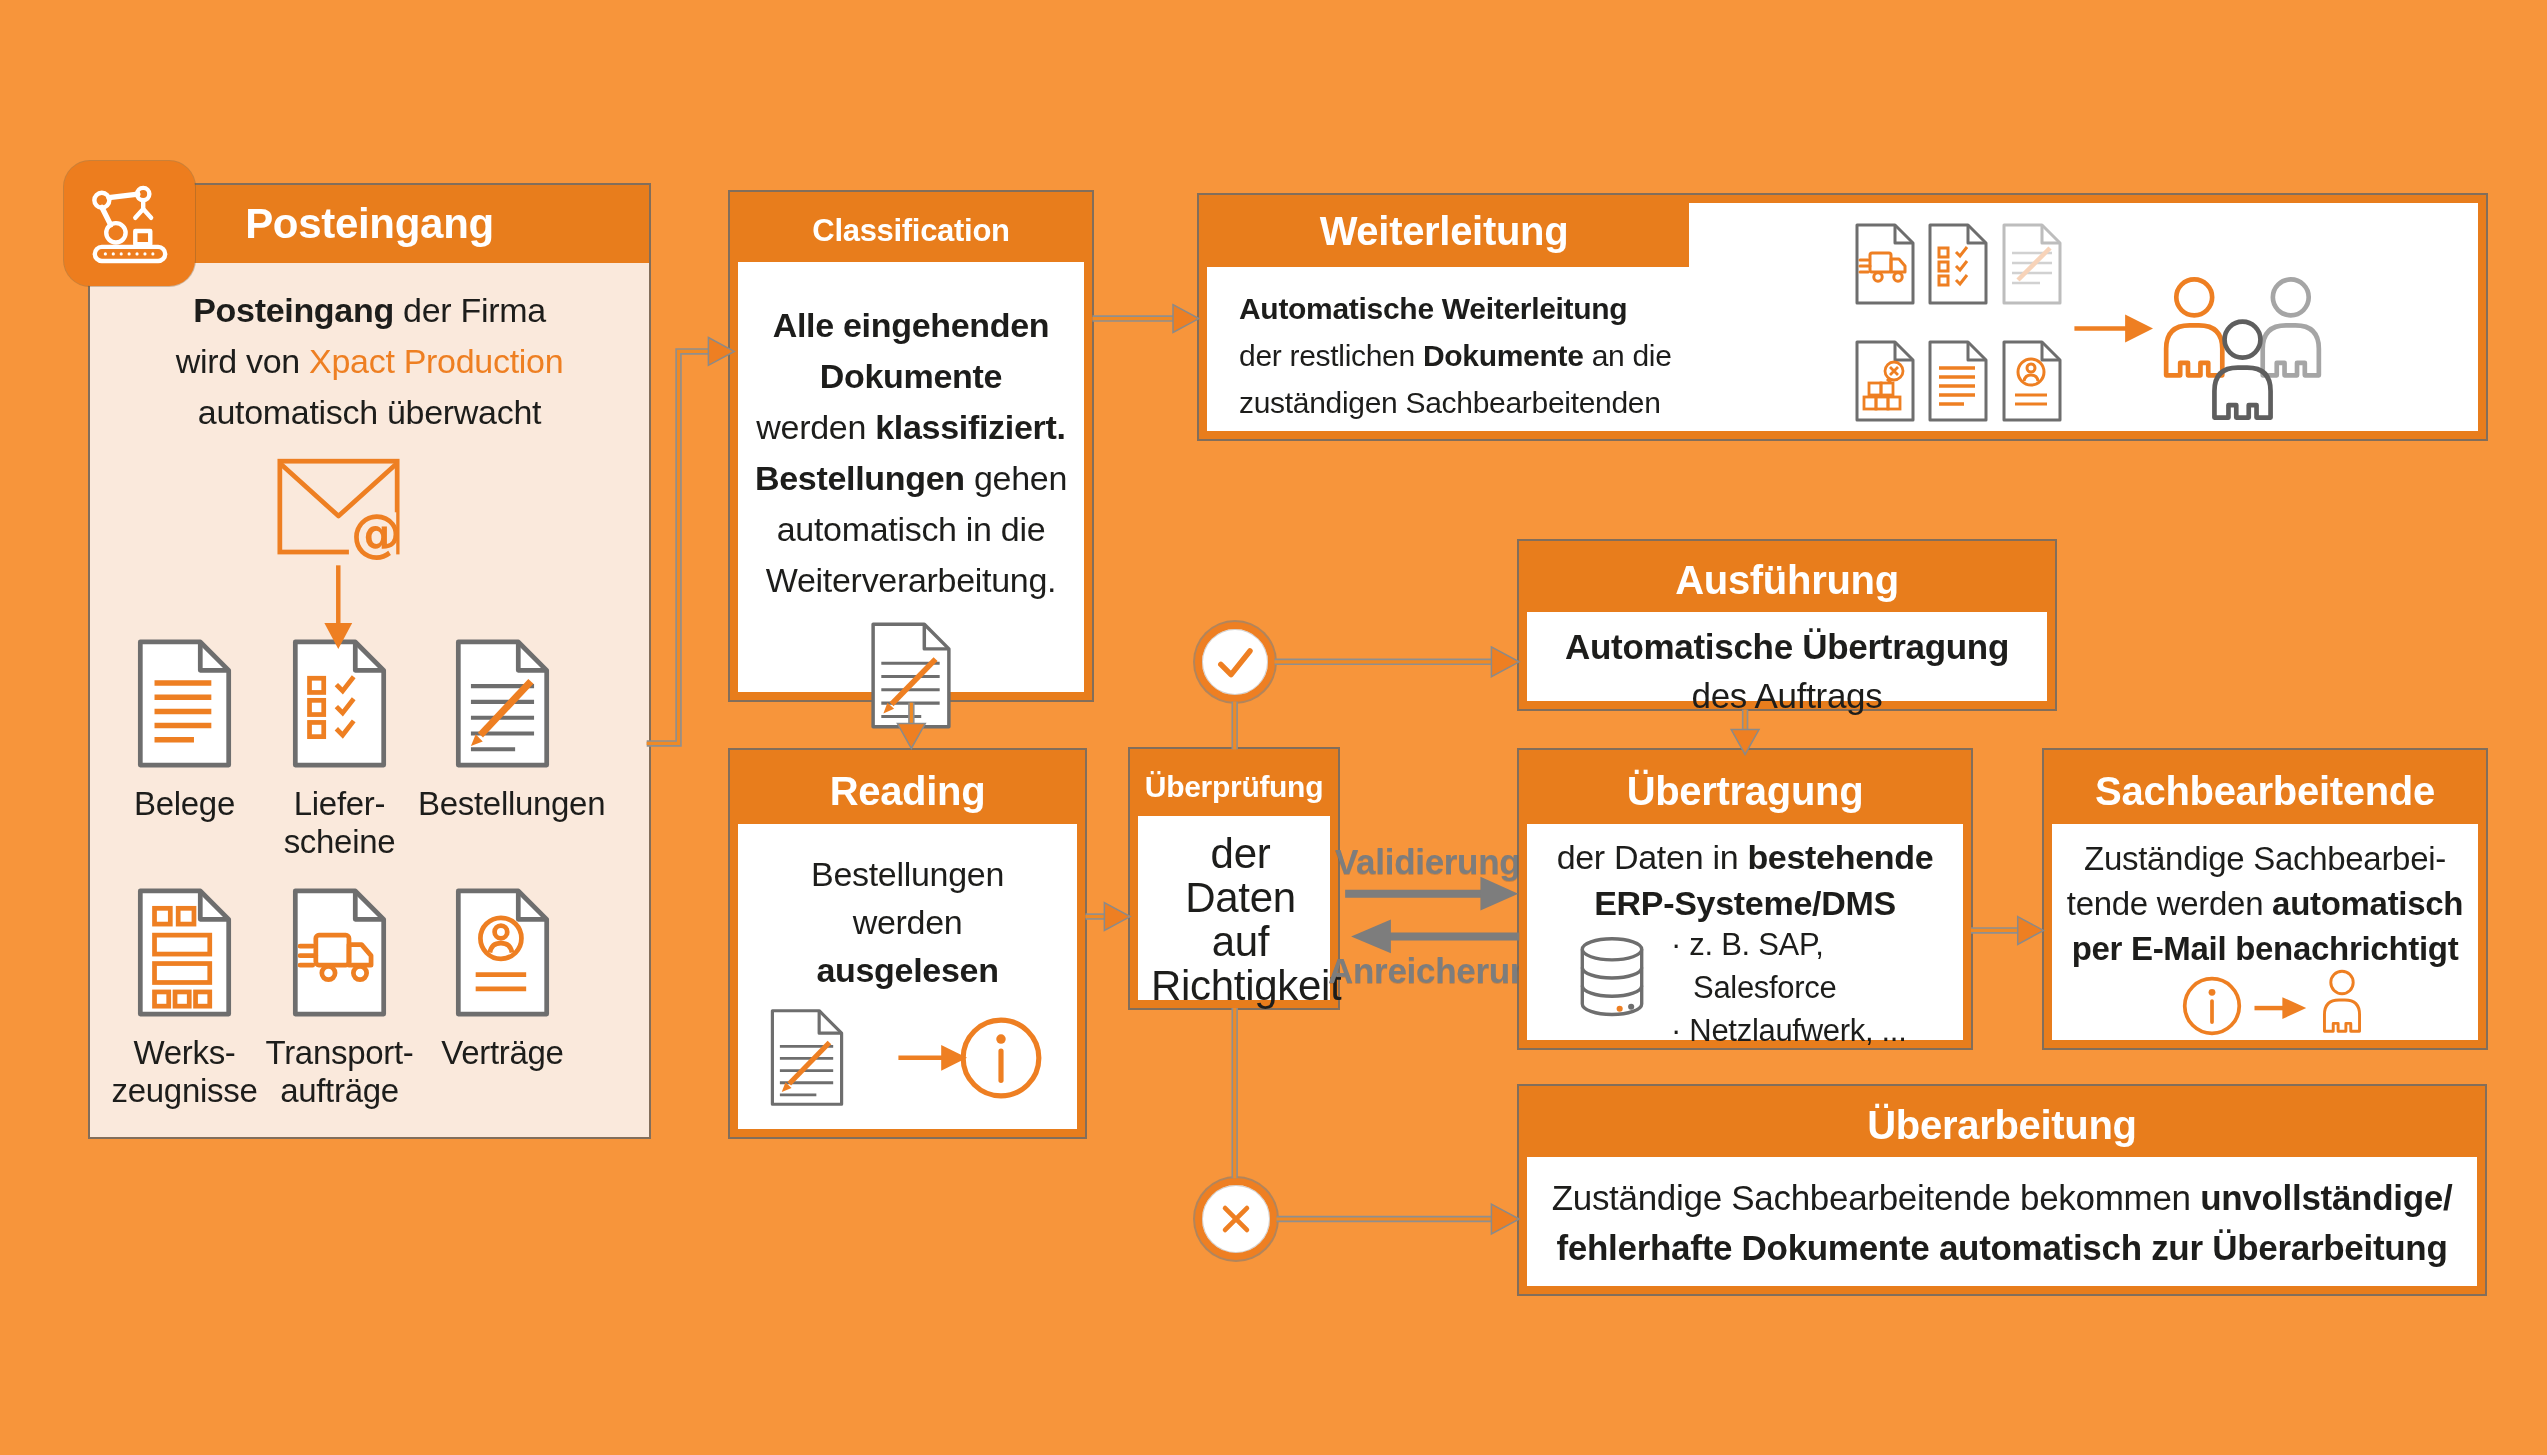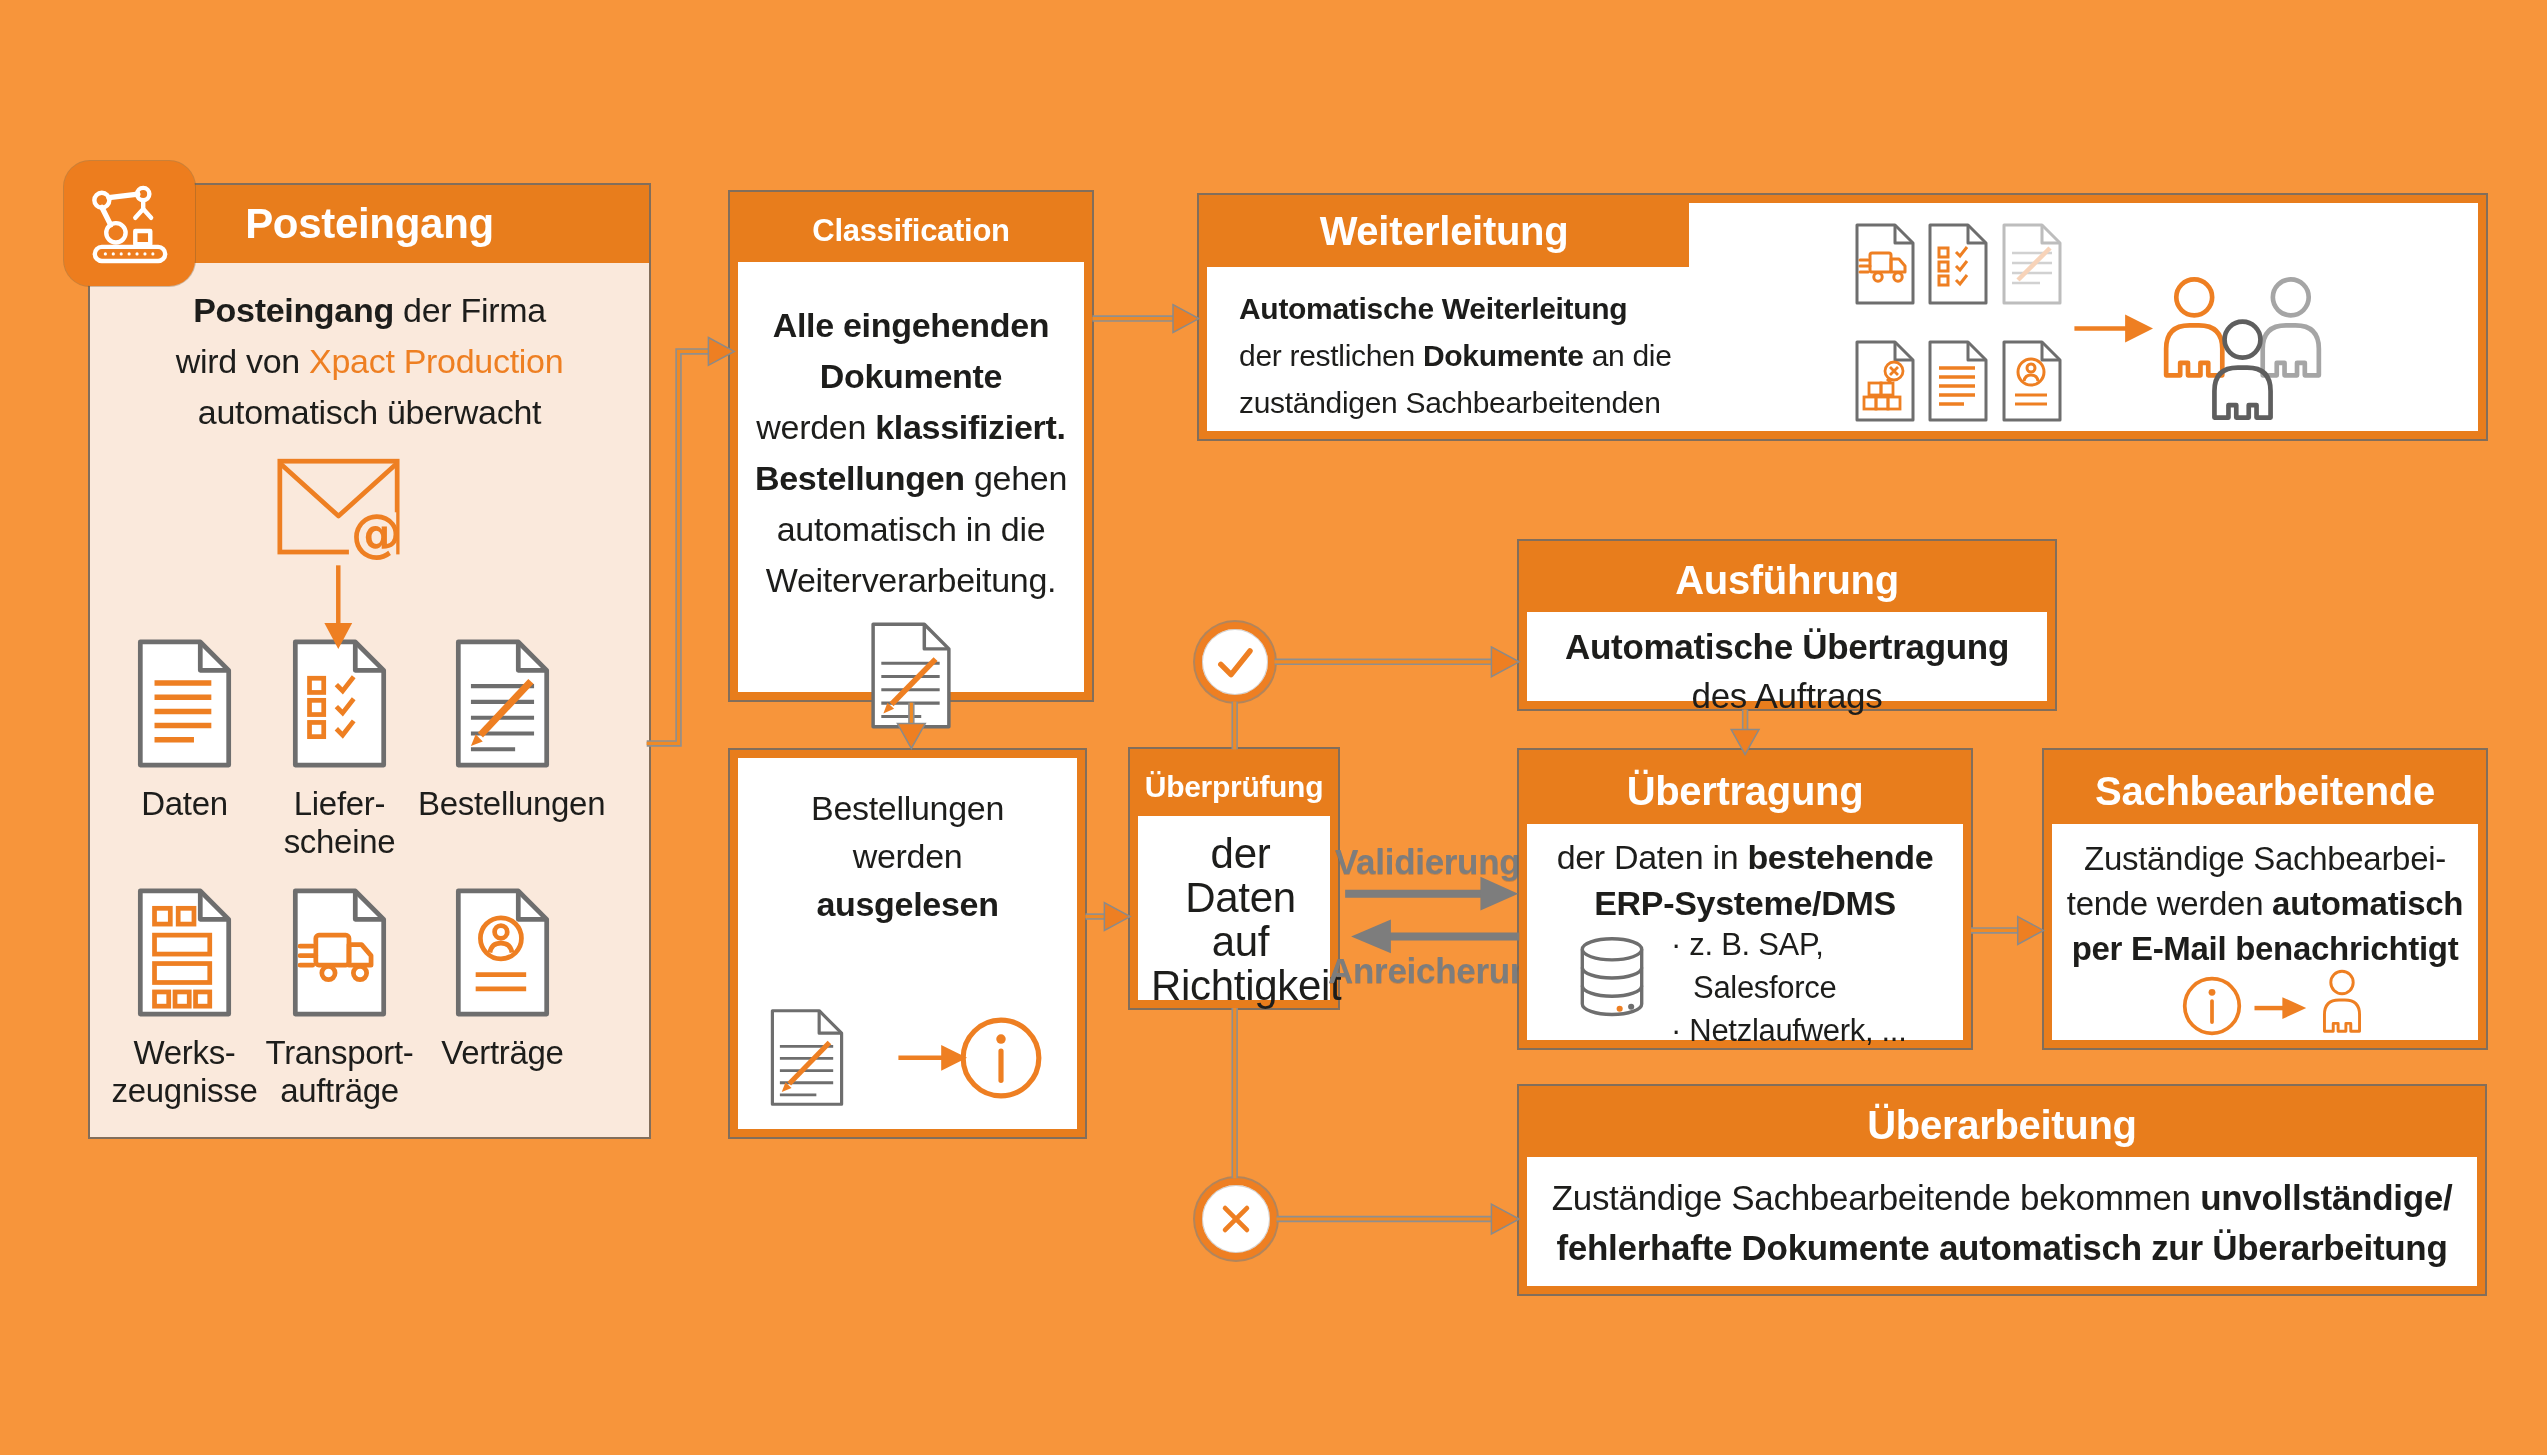--- a/index.html
+++ b/index.html
@@ -120,21 +120,21 @@
     <text x="78" y="99" font-size="54" font-weight="bold" fill="#EE7F22" font-family="DejaVu Sans, sans-serif">@</text>
   </svg>
 
   <div class="doccell" style="left:10px;top:449px;">
     <svg class="doc" viewBox="0 0 64 84">
       <use href="#docshape"></use>
       <g stroke="#EE7F22" stroke-width="3.5">
           <path d="M13 29 H49 M13 38 H49 M13 47 H49 M13 56 H49 M13 65 H38"></path>
         </g>
     </svg>
-    <div class="doclabel">Daten</div>
+    <div class="doclabel">Belege</div>
   </div>
   <div class="doccell" style="left:165px;top:449px;">
     <svg class="doc" viewBox="0 0 64 84">
       <use href="#docshape"></use>
       <g stroke="#EE7F22" stroke-width="3" fill="none">
         <rect x="13" y="26" width="9" height="9"></rect>
           <rect x="13" y="40" width="9" height="9"></rect>
           <rect x="13" y="54" width="9" height="9"></rect>
         <path d="M30 30 l4 4 7 -9 M30 44 l4 4 7 -9 M30 58 l4 4 7 -9"></path>
       </g>
@@ -289,20 +289,23 @@
 </section>
 
 <section class="box framed" id="ausfuehrung">
   <div class="hdr">
     <span>Ausführung</span>
   </div>
   <div class="bodytxt"><span style="font-weight: 700;">Automatische Übertragung</span><br><span>des Auftrags</span></div>
 </section>
 
 <section class="box framed" id="reading">
+  <div class="hdr">
+    <span>Reading</span>
+  </div>
   <div class="bodytxt"><span>Bestellungen</span><br><span>werden</span><br><span style="font-weight: 700;">ausgelesen</span></div>
   <svg class="icon-row" style="left:29px;top:249px;width:80px;height:101px;" viewBox="0 0 84 108">
     <path d="M5 4 H55 L79 28 V104 H5 Z" fill="#fff" stroke="#6E6E6E" stroke-width="3.4" stroke-linejoin="round"></path>
     <path d="M55 4 V28 H79" fill="none" stroke="#6E6E6E" stroke-width="3.4" stroke-linejoin="round"></path>
     <g stroke="#6E6E6E" stroke-width="3">
         <path d="M13 42 H70 M13 55 H70 M13 68 H70 M13 81 H70 M13 94 H52"></path>
       </g>
     <path d="M23 82 L66 38" stroke="#EE7F22" stroke-width="5.5" fill="none"></path>
     <path d="M15 91 L25.5 86.5 L19 80.5 Z" fill="#EE7F22"></path>
   </svg>

